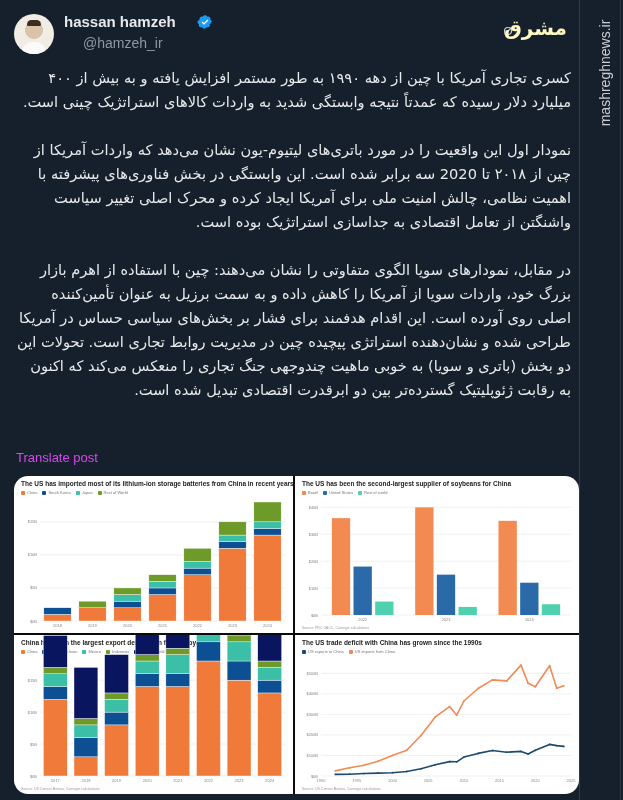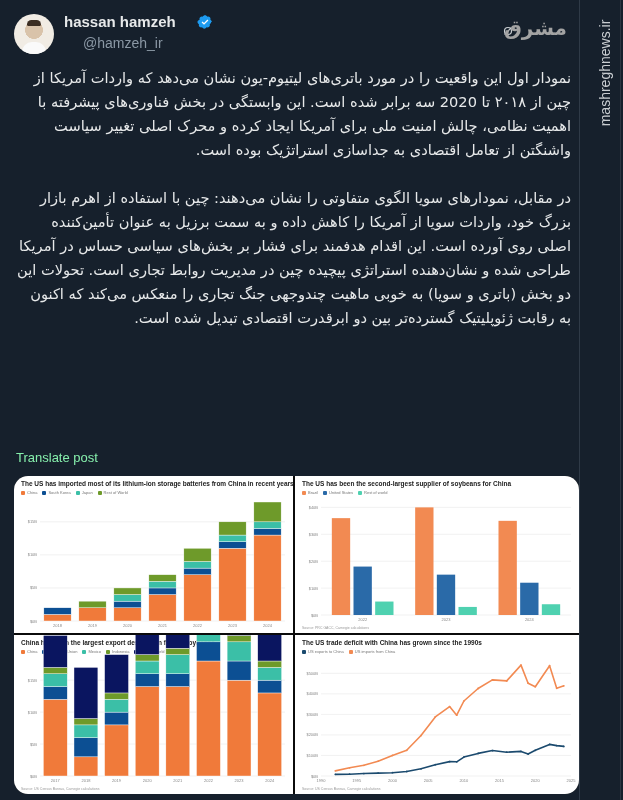--- a/index.html
+++ b/index.html
@@ -30,33 +30,33 @@
     position: absolute; left: 0; top: 2px; width: 40px; height: 40px; border-radius: 50%;
     background: radial-gradient(circle at 50% 40%, #d9c3aa 0 28%, #f1ece4 29% 100%);
     overflow: hidden;
   }
   .avatar .shirt { position: absolute; bottom: 0; left: 8px; width: 24px; height: 12px; background: #fafafa; border-radius: 10px 10px 0 0; }
   .avatar .hair { position: absolute; top: 6px; left: 13px; width: 14px; height: 6px; background: #3b2d22; border-radius: 6px 6px 2px 2px; }
   .name-row { position: absolute; left: 50px; top: 1px; display: flex; align-items: center; gap: 21px; }
   .display-name { font-weight: bold; font-size: 15px; color: #e7e9ea; font-family: "Liberation Sans", sans-serif; }
   .verified { width: 16px; height: 16px; }
   .handle { position: absolute; left: 50px; top: 23px; font-size: 14px; color: #8b98a5; font-family: "Liberation Sans", sans-serif; margin-left: 19px; }
-  .brand-logo { position: absolute; right: 12px; top: 4px; font-size: 20px; font-weight: bold; color: #a3a3a3; font-family: "DejaVu Sans", sans-serif; direction: rtl; }
+  .brand-logo { position: absolute; right: 12px; top: 4px; font-size: 20px; font-weight: bold; color: #fef9c3; font-family: "DejaVu Sans", sans-serif; direction: rtl; }
   .grok-icon { position: absolute; right: 66px; top: 14px; width: 10px; height: 10px; }
 
   .body-text {
     position: absolute; left: 14px; right: 52px; top: 66px;
     direction: rtl; text-align: right;
     font-family: "DejaVu Sans", sans-serif; font-size: 14.6px; line-height: 24px;
     color: #e7e9ea;
   }
   .body-text p { margin-bottom: 24px; }
   .translate {
     position: absolute; left: 16px; top: 450px;
-    color: #86efac; font-size: 13px; font-family: "Liberation Sans", sans-serif;
+    color: #d946ef; font-size: 13px; font-family: "Liberation Sans", sans-serif;
   }
   .media {
     position: absolute; left: 14px; top: 476px; width: 565px; height: 318px;
     border-radius: 14px; overflow: hidden; background: #0b0b0b;
     display: grid; grid-template-columns: 279px 284px; grid-template-rows: 157px 159px; gap: 2px;
   }
   .chart { background: #ffffff; position: relative; overflow: hidden; }
   .chart-title { position: absolute; left: 7px; top: 4px; font-size: 6.5px; font-weight: bold; color: #222; font-family: "Liberation Sans", sans-serif; white-space: nowrap; }
   .legend { position: absolute; left: 7px; top: 14px; display: flex; gap: 5px; font-size: 4px; color: #777; font-family: "Liberation Sans", sans-serif; }
   .legend .sw { display: inline-block; width: 4px; height: 4px; border-radius: 1px; margin-right: 2px; vertical-align: middle; }
@@ -86,20 +86,21 @@
   </div>
   <div class="handle">@hamzeh_ir</div>
   <svg class="grok-icon" viewBox="0 0 10 10">
     <circle cx="5" cy="5" r="3.5" fill="none" stroke="#c9cdd1" stroke-width="1.2"></circle>
     <line x1="1.5" y1="8.5" x2="8.5" y2="1.5" stroke="#c9cdd1" stroke-width="1.2"></line>
   </svg>
   <div class="brand-logo">مشرق</div>
 </div>
 
 <div class="body-text">
+  <p>کسری تجاری آمریکا با چین از دهه ۱۹۹۰ به طور مستمر افزایش یافته و به بیش از ۴۰۰ میلیارد دلار رسیده که عمدتاً نتیجه وابستگی شدید به واردات کالاهای استراتژیک چینی است.</p>
   <p>نمودار اول این واقعیت را در مورد باتری‌های لیتیوم-یون نشان می‌دهد که واردات آمریکا از چین از ۲۰۱۸ تا 2020 سه برابر شده است. این وابستگی در بخش فناوری‌های پیشرفته با اهمیت نظامی، چالش امنیت ملی برای آمریکا ایجاد کرده و محرک اصلی تغییر سیاست واشنگتن از تعامل اقتصادی به جداسازی استراتژیک بوده است.</p>
   <p>در مقابل، نمودارهای سویا الگوی متفاوتی را نشان می‌دهند: چین با استفاده از اهرم بازار بزرگ خود، واردات سویا از آمریکا را کاهش داده و به سمت برزیل به عنوان تأمین‌کننده اصلی روی آورده است. این اقدام هدفمند برای فشار بر بخش‌های سیاسی حساس در آمریکا طراحی شده و نشان‌دهنده استراتژی پیچیده چین در مدیریت روابط تجاری است. تحولات این دو بخش (باتری و سویا) به خوبی ماهیت چندوجهی جنگ تجاری را منعکس می‌کند که اکنون به رقابت ژئوپلیتیک گسترده‌تر بین دو ابرقدرت اقتصادی تبدیل شده است.</p>
 </div>
 
 <div class="translate">Translate post</div>
 
 <div class="media">
   <div class="chart" id="chart0">
     <div class="chart-title">The US has imported most of its lithium-ion storage batteries from China in recent years</div>
     <div class="legend">

